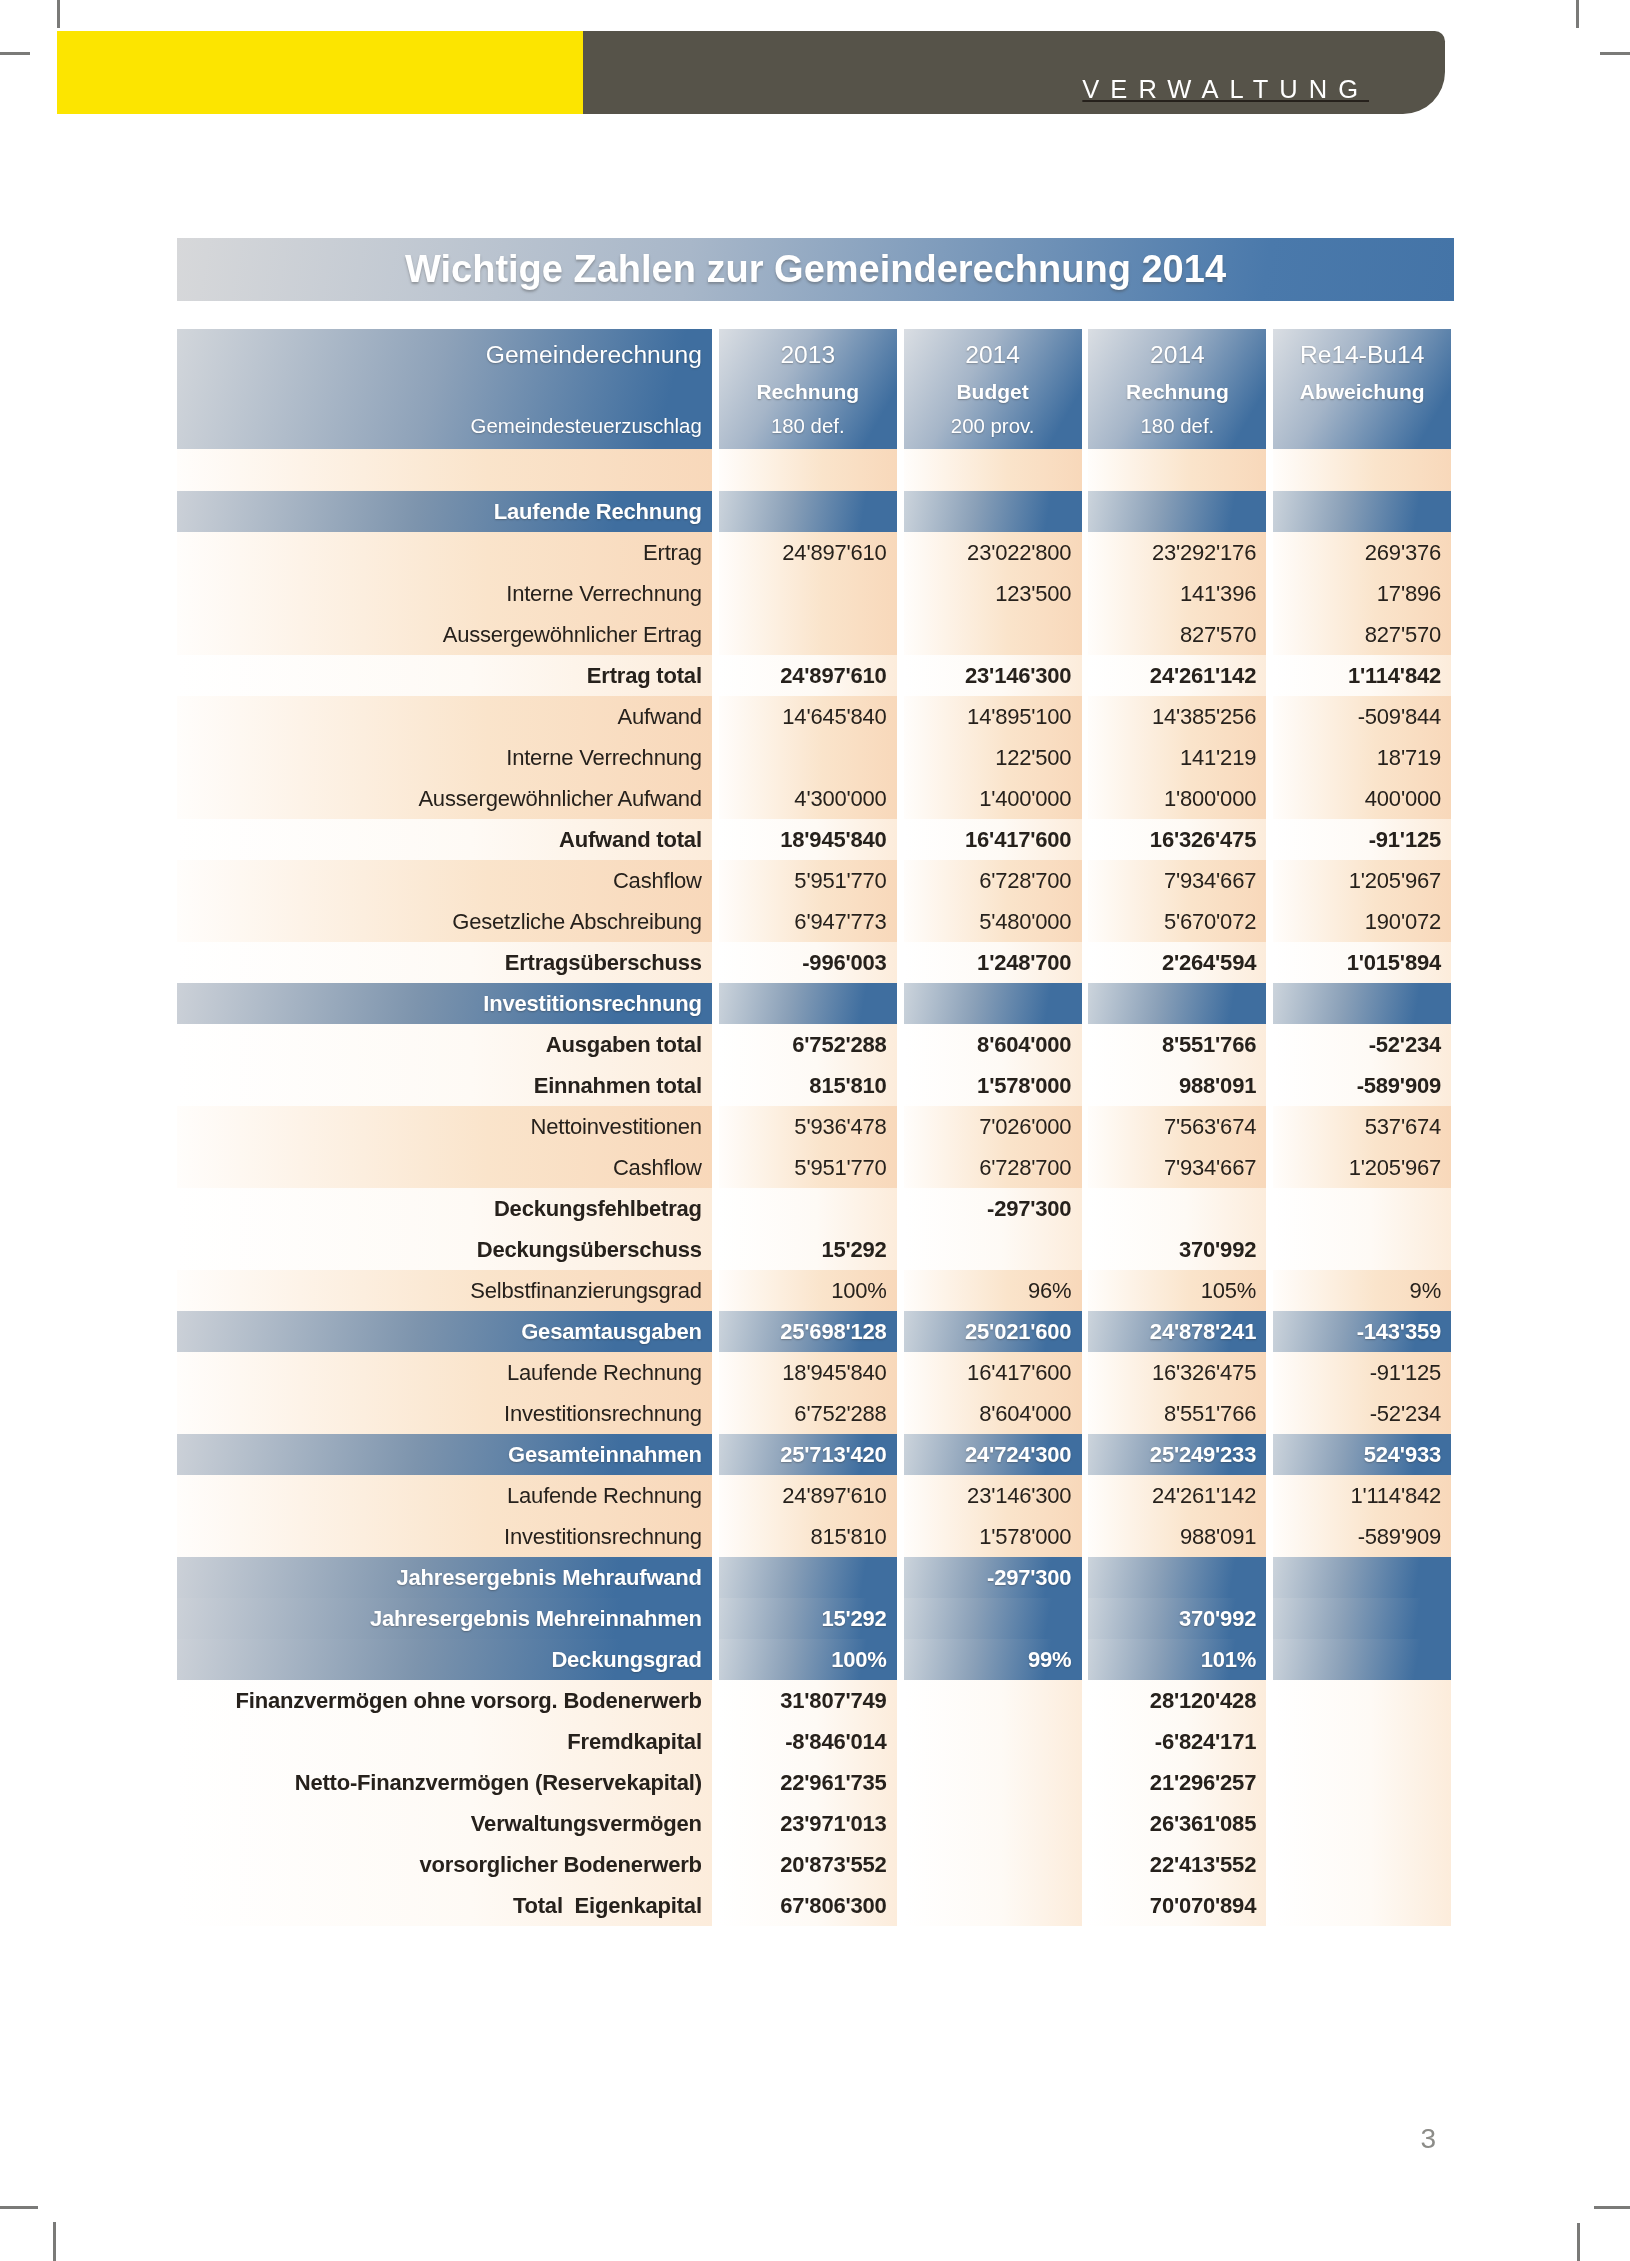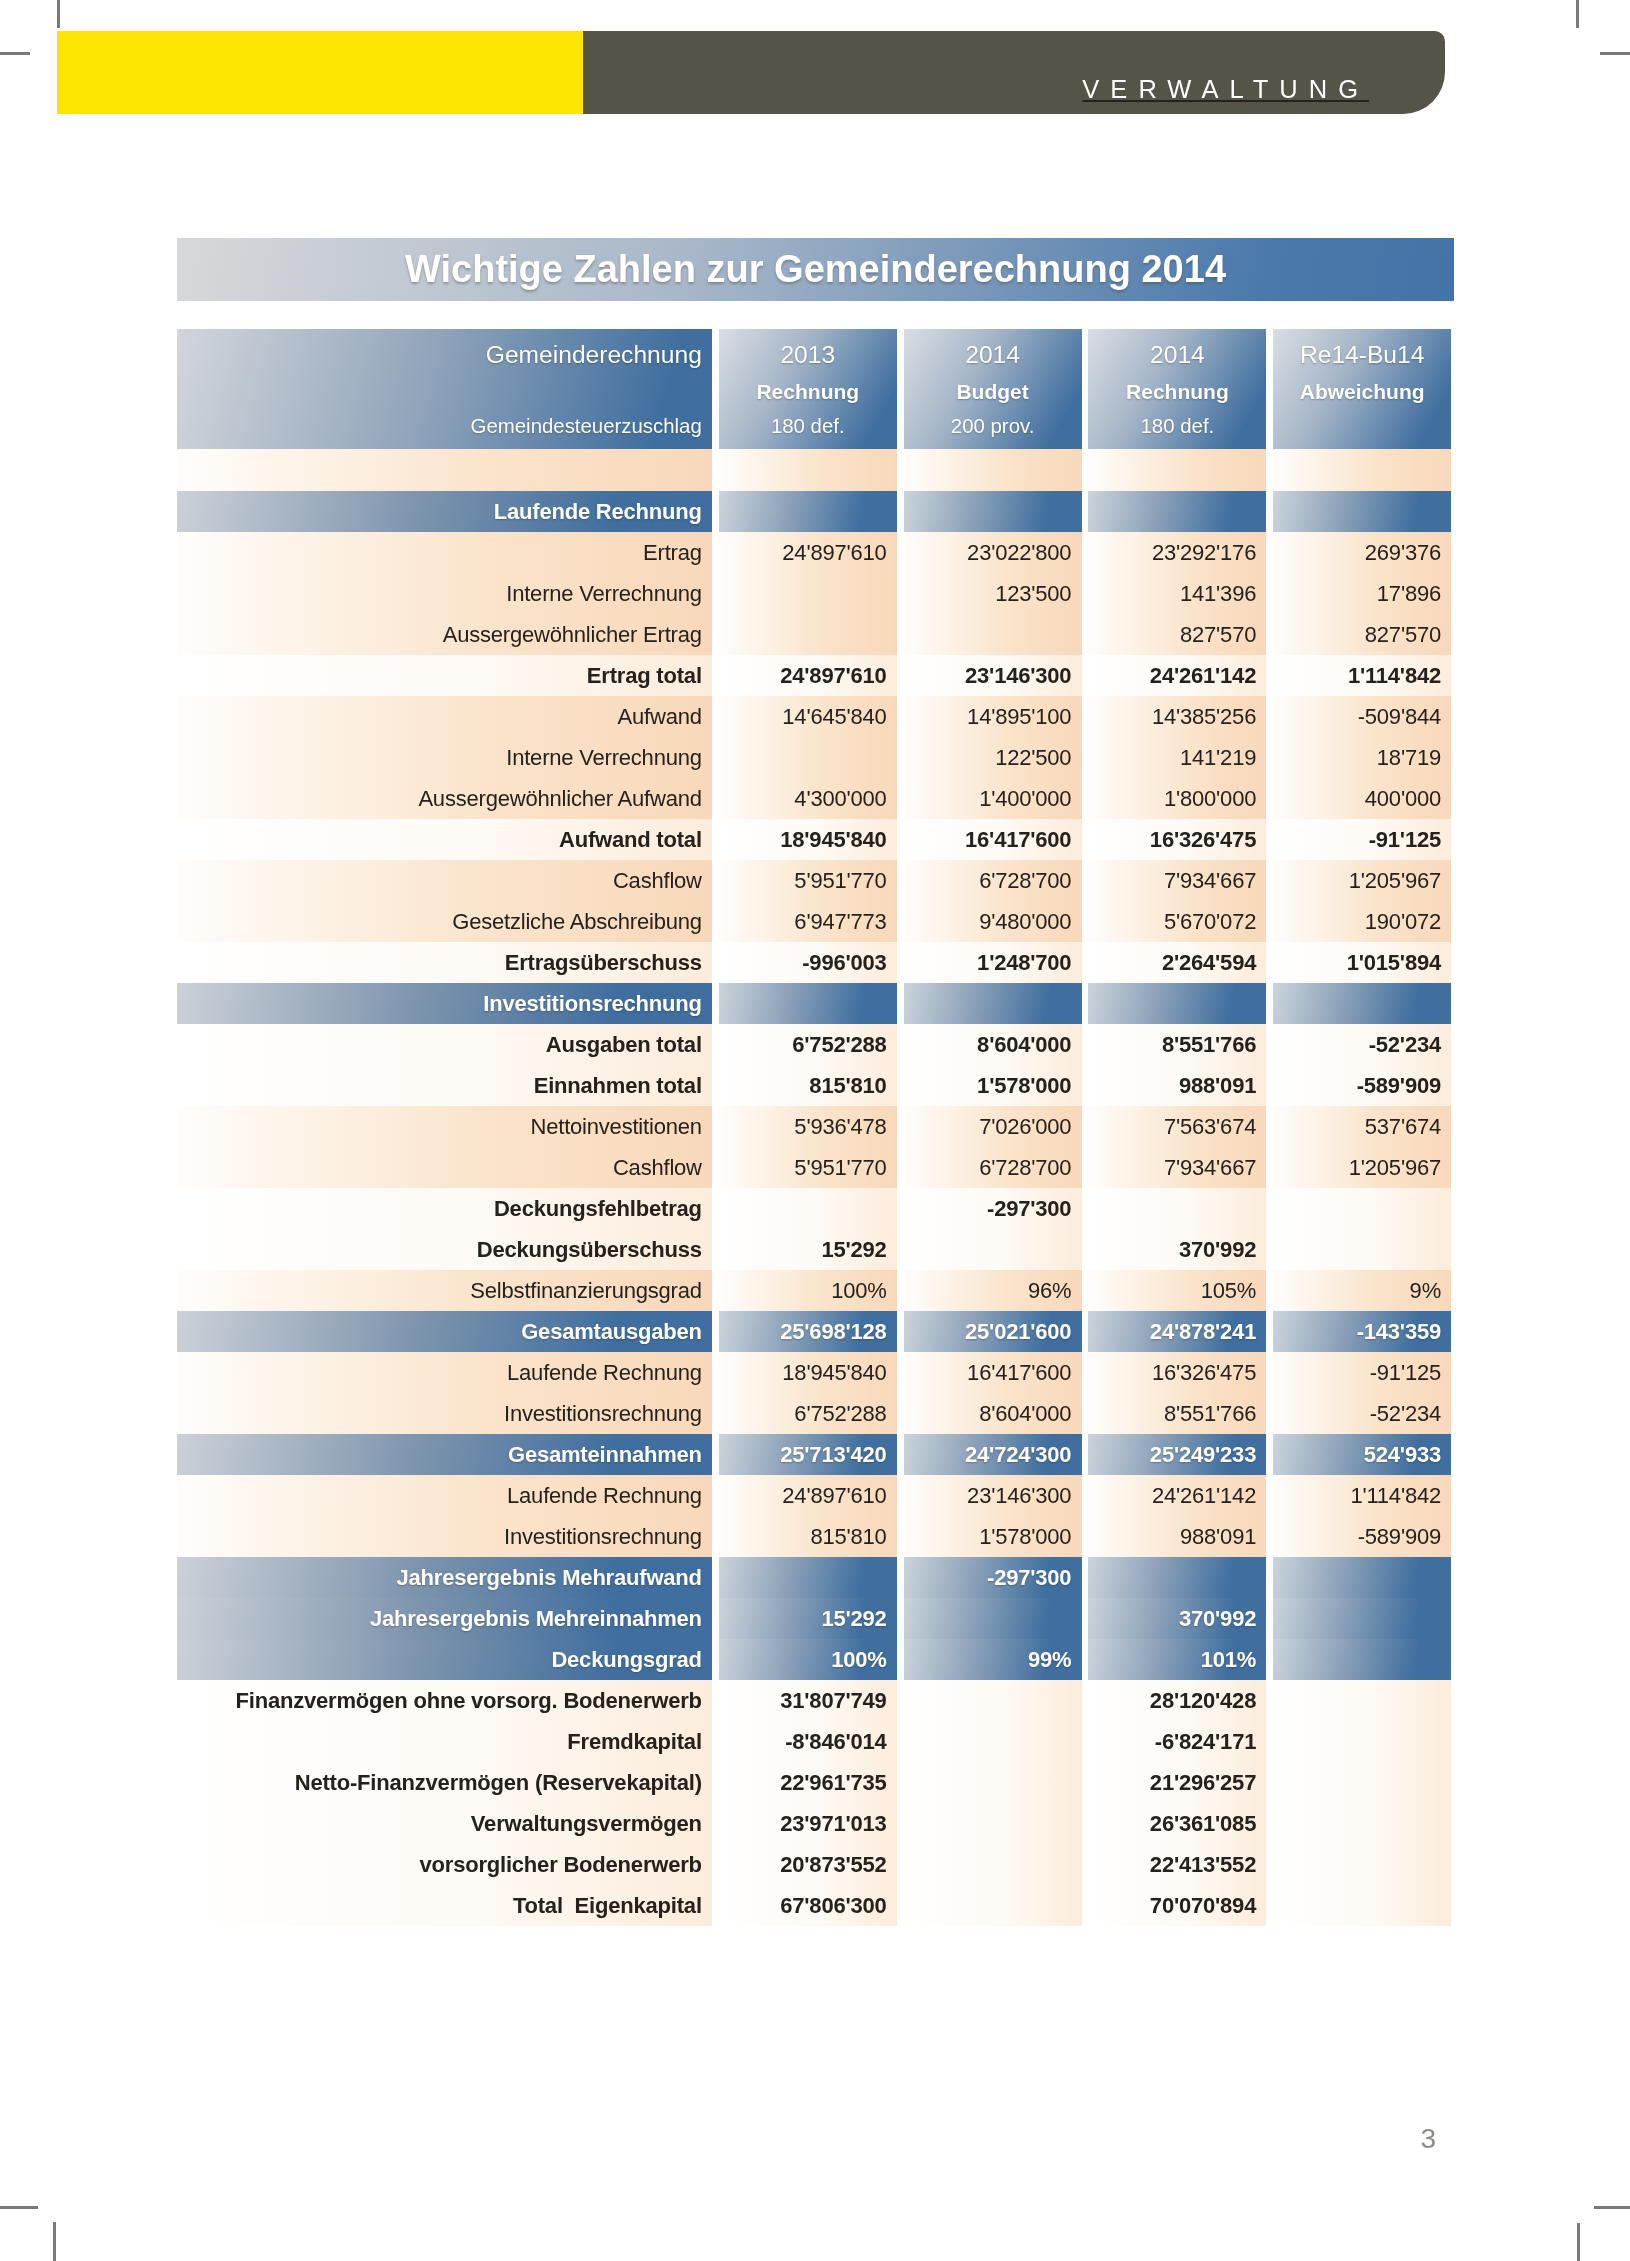--- a/index.html
+++ b/index.html
@@ -188,21 +188,21 @@
         <div class="trow row-data">
           <div class="c-label cell band-peach">Cashflow</div>
           <div class="c-val cell band-peach">5'951'770</div>
           <div class="c-val cell band-peach">6'728'700</div>
           <div class="c-val cell band-peach">7'934'667</div>
           <div class="c-val cell band-peach">1'205'967</div>
         </div>
         <div class="trow row-data">
           <div class="c-label cell band-peach">Gesetzliche Abschreibung</div>
           <div class="c-val cell band-peach">6'947'773</div>
-          <div class="c-val cell band-peach">9'480'000</div>
+          <div class="c-val cell band-peach">5'480'000</div>
           <div class="c-val cell band-peach">5'670'072</div>
           <div class="c-val cell band-peach">190'072</div>
         </div>
         <div class="trow row-data">
           <div class="c-label cell bold band-light">Ertragsüberschuss</div>
           <div class="c-val cell bold band-light">-996'003</div>
           <div class="c-val cell bold band-light">1'248'700</div>
           <div class="c-val cell bold band-light">2'264'594</div>
           <div class="c-val cell bold band-light">1'015'894</div>
         </div>

